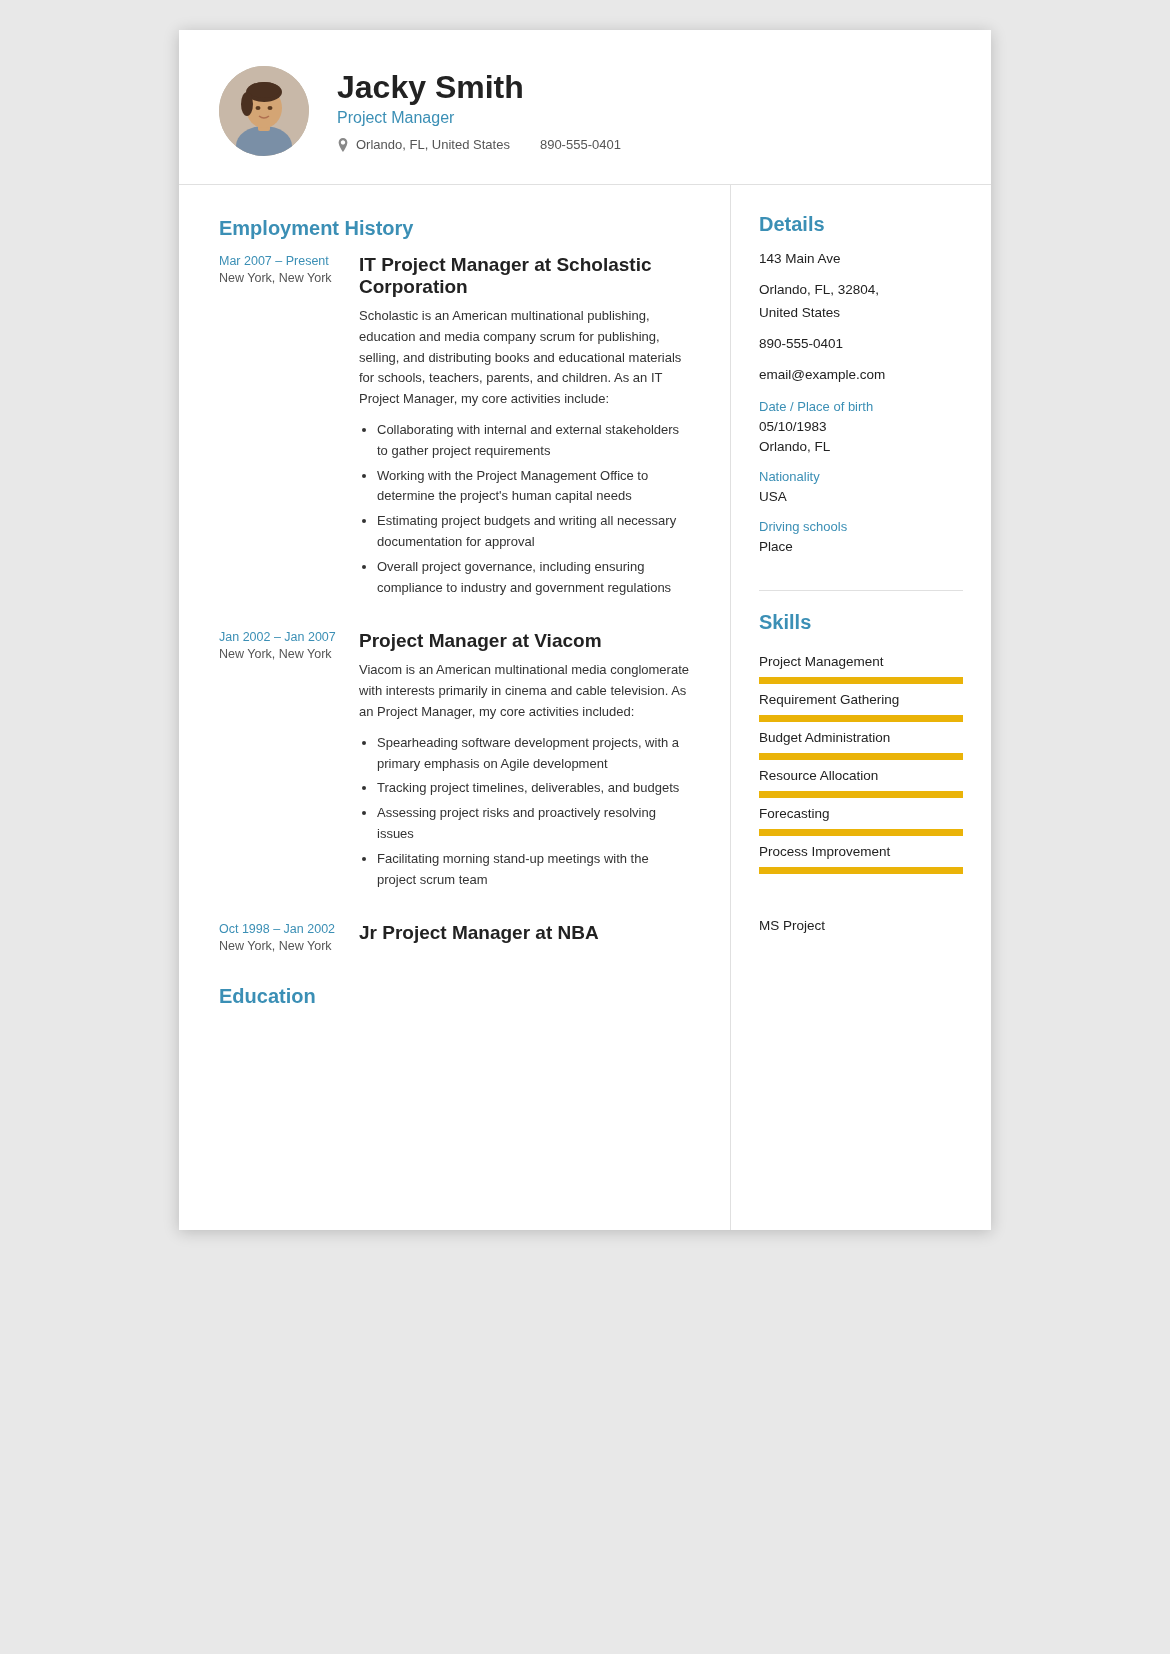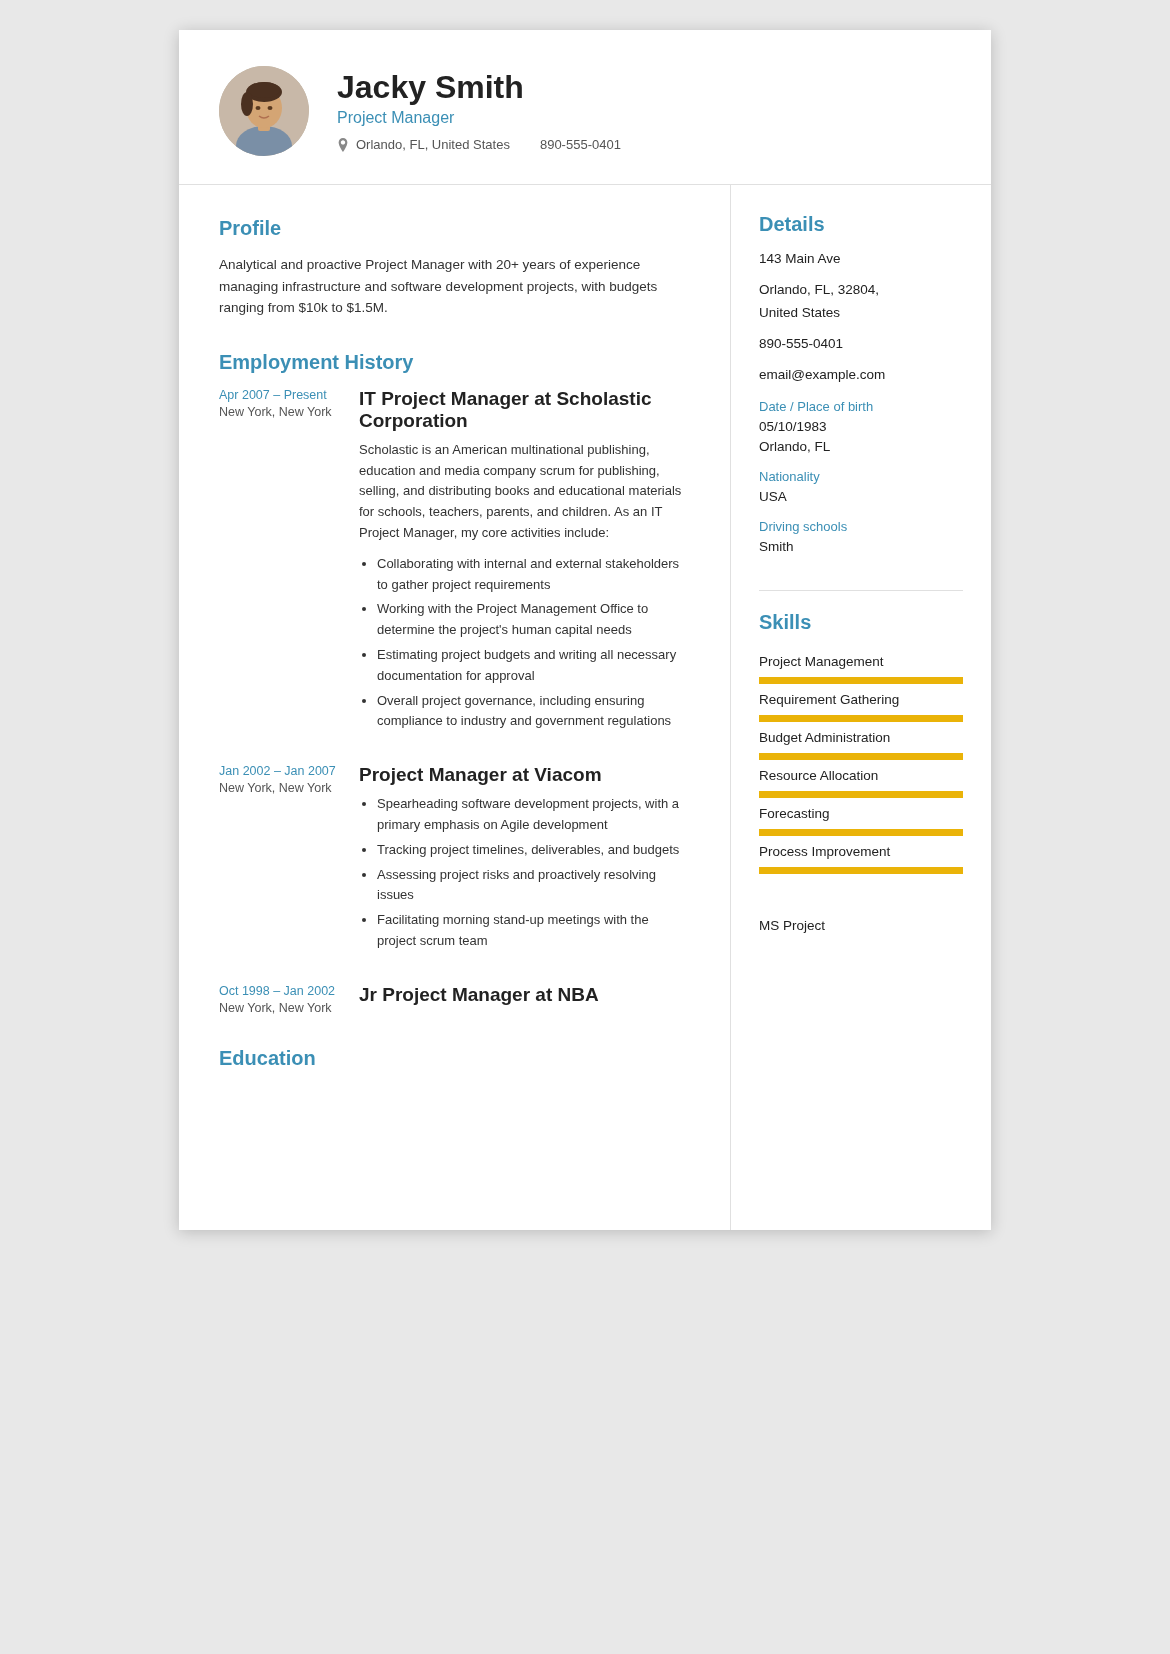--- a/index.html
+++ b/index.html
@@ -231,31 +231,27 @@
         </div>
         <span class="header-phone">890-555-0401</span>
       </div>
     </div>
   </div>
 
   <div class="body-columns">
 
     <div class="main-col">
 
-      <div class="section-block">
-        <h2 class="section-title">Profile</h2>
-        <p class="profile-text">Analytical and proactive Project Manager with 20+ years of experience managing infrastructure and software development projects, with budgets ranging from $10k to $1.5M.</p>
-      </div>
 
       <div class="section-block">
         <h2 class="section-title">Employment History</h2>
 
         <div class="emp-entry">
           <div class="emp-date-loc">
-            <div class="emp-date">Apr 2007 – Present</div>
+            <div class="emp-date">Mar 2007 – Present</div>
             <div class="emp-location">New York, New York</div>
           </div>
           <div class="emp-content">
             <div class="emp-job-title">IT Project Manager at Scholastic Corporation</div>
             <p class="emp-desc">Scholastic is an American multinational publishing, education and media company scrum for publishing, selling, and distributing books and educational materials for schools, teachers, parents, and children. As an IT Project Manager, my core activities include:</p>
             <ul class="emp-bullets">
               <li>Collaborating with internal and external stakeholders to gather project requirements</li>
               <li>Working with the Project Management Office to determine the project's human capital needs</li>
               <li>Estimating project budgets and writing all necessary documentation for approval</li>
               <li>Overall project governance, including ensuring compliance to industry and government regulations</li>
@@ -263,20 +259,21 @@
           </div>
         </div>
 
         <div class="emp-entry">
           <div class="emp-date-loc">
             <div class="emp-date">Jan 2002 – Jan 2007</div>
             <div class="emp-location">New York, New York</div>
           </div>
           <div class="emp-content">
             <div class="emp-job-title">Project Manager at Viacom</div>
+            <p class="emp-desc">Viacom is an American multinational media conglomerate with interests primarily in cinema and cable television. As an Project Manager, my core activities included:</p>
             <ul class="emp-bullets">
               <li>Spearheading software development projects, with a primary emphasis on Agile development</li>
               <li>Tracking project timelines, deliverables, and budgets</li>
               <li>Assessing project risks and proactively resolving issues</li>
               <li>Facilitating morning stand-up meetings with the project scrum team</li>
             </ul>
           </div>
         </div>
 
         <div class="emp-entry">
@@ -311,21 +308,21 @@
         <div class="side-label">Date / Place of birth</div>
         <div class="side-value">
           <span>05/10/1983</span><br>
           <span>Orlando, FL</span>
         </div>
 
         <div class="side-label">Nationality</div>
         <div class="side-value">USA</div>
 
         <div class="side-label">Driving schools</div>
-        <div class="side-value">Smith</div>
+        <div class="side-value">Place</div>
       </div>
 
       <hr class="side-divider">
 
       <div class="section-block">
         <h2 class="side-section-title">Skills</h2>
         <div class="skill-item">Project Management</div>
         <div class="skill-item">Requirement Gathering</div>
         <div class="skill-item">Budget Administration</div>
         <div class="skill-item">Resource Allocation</div>

